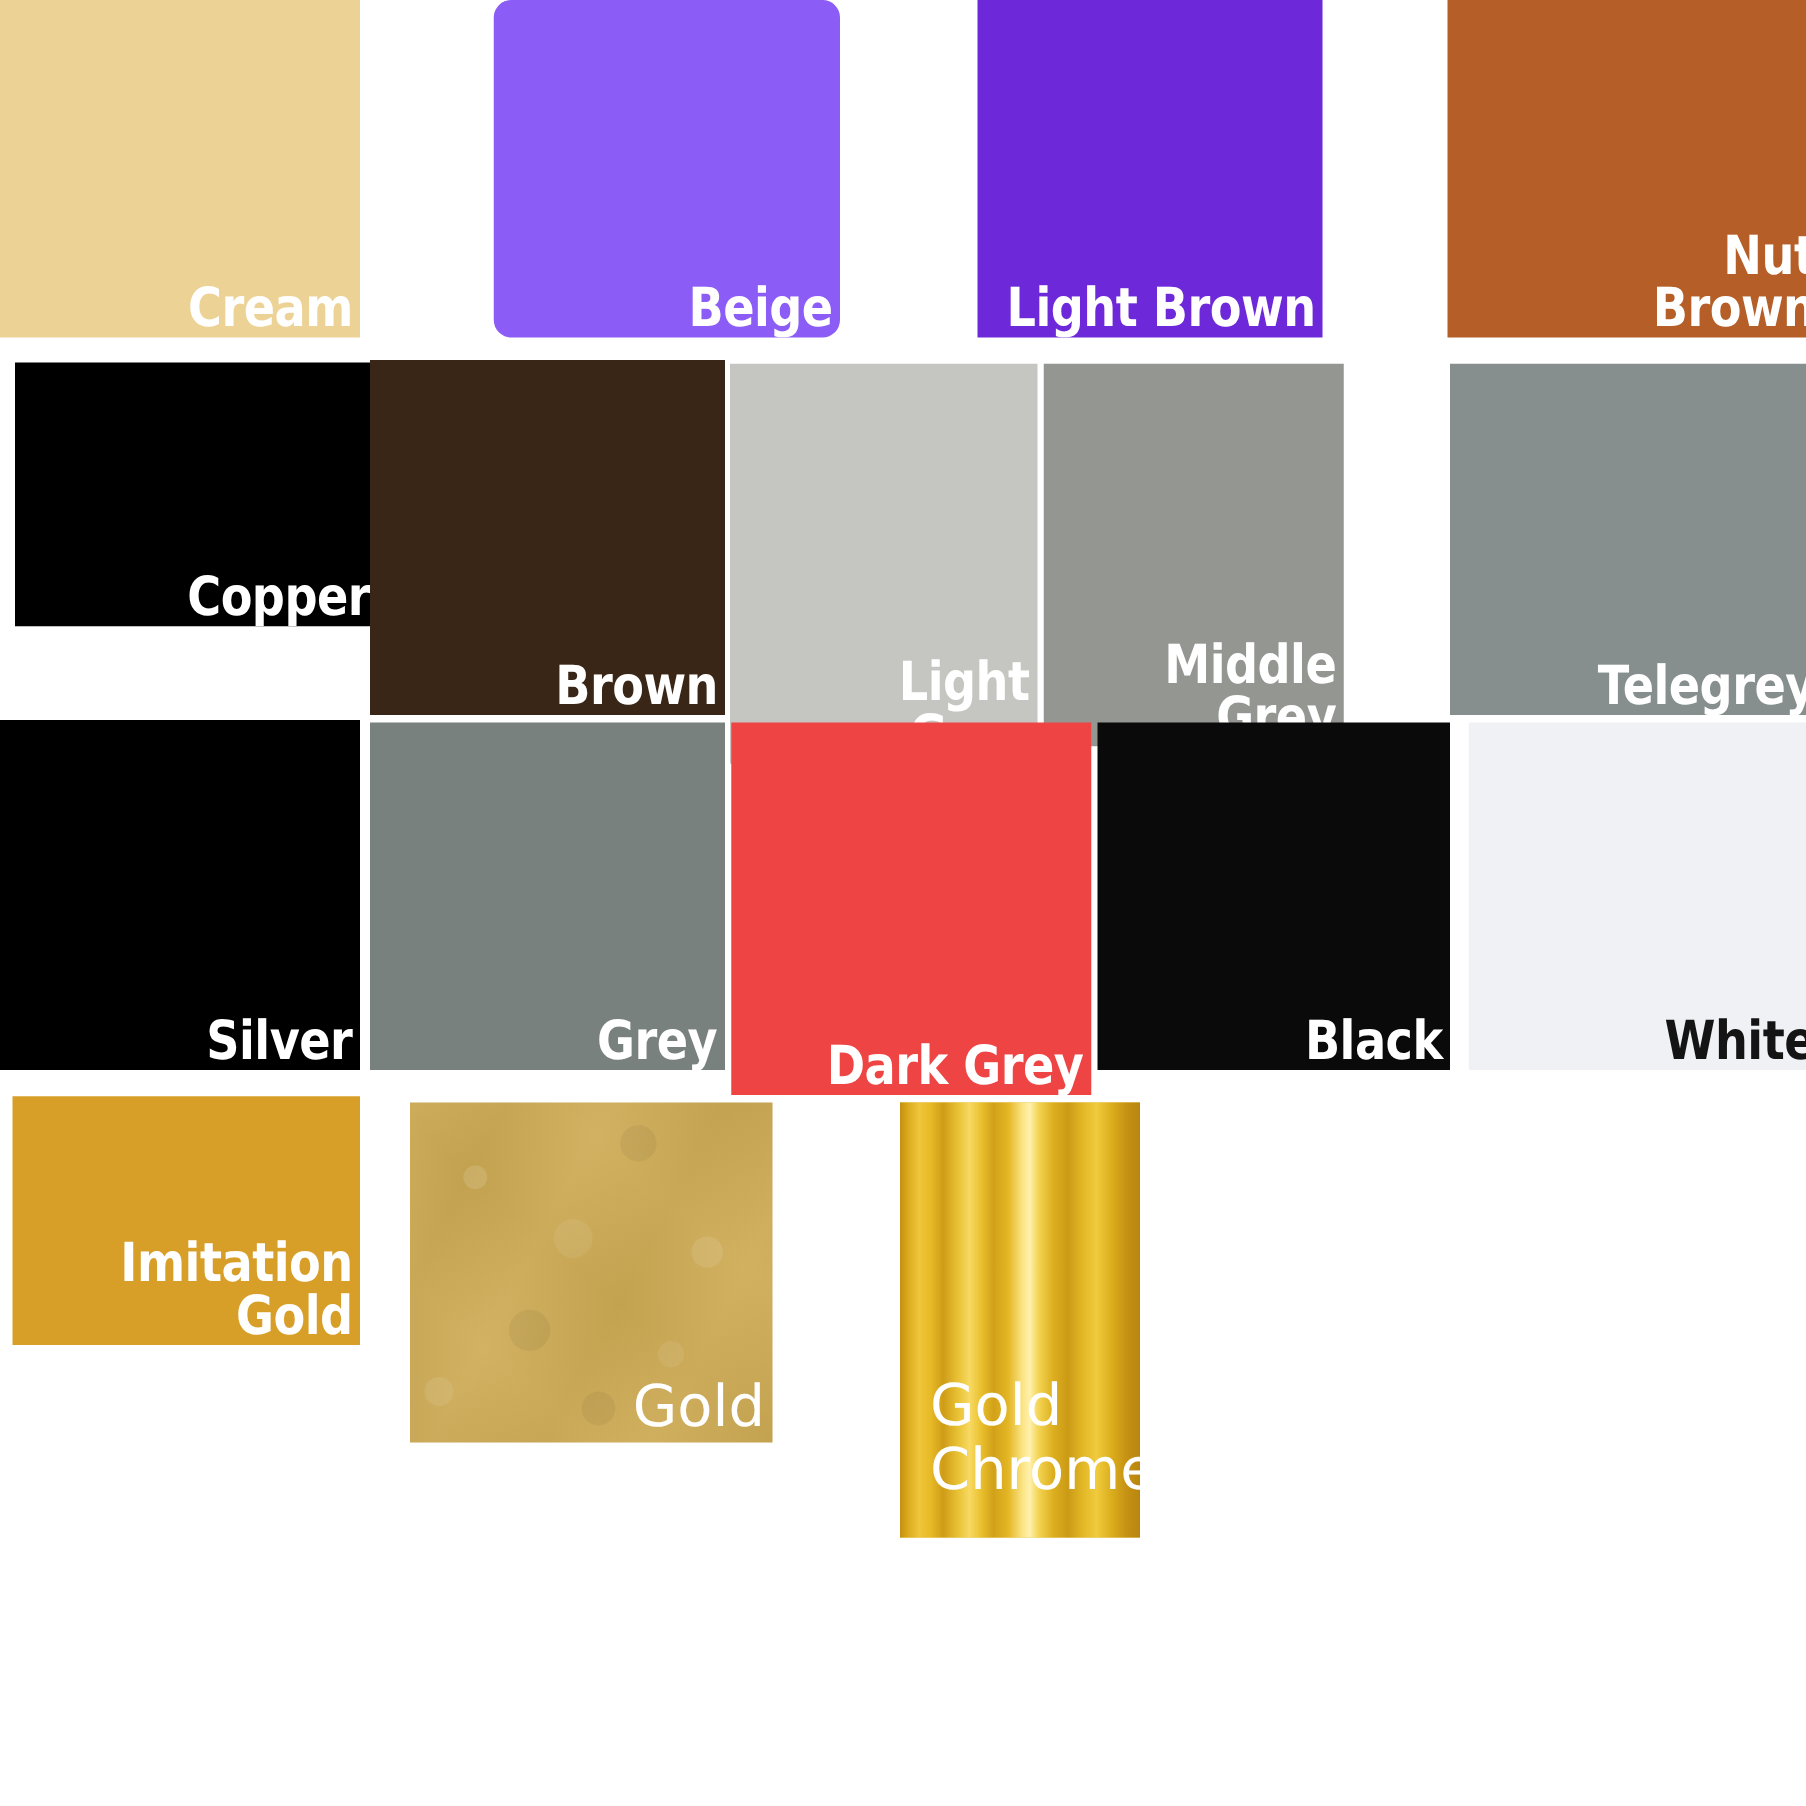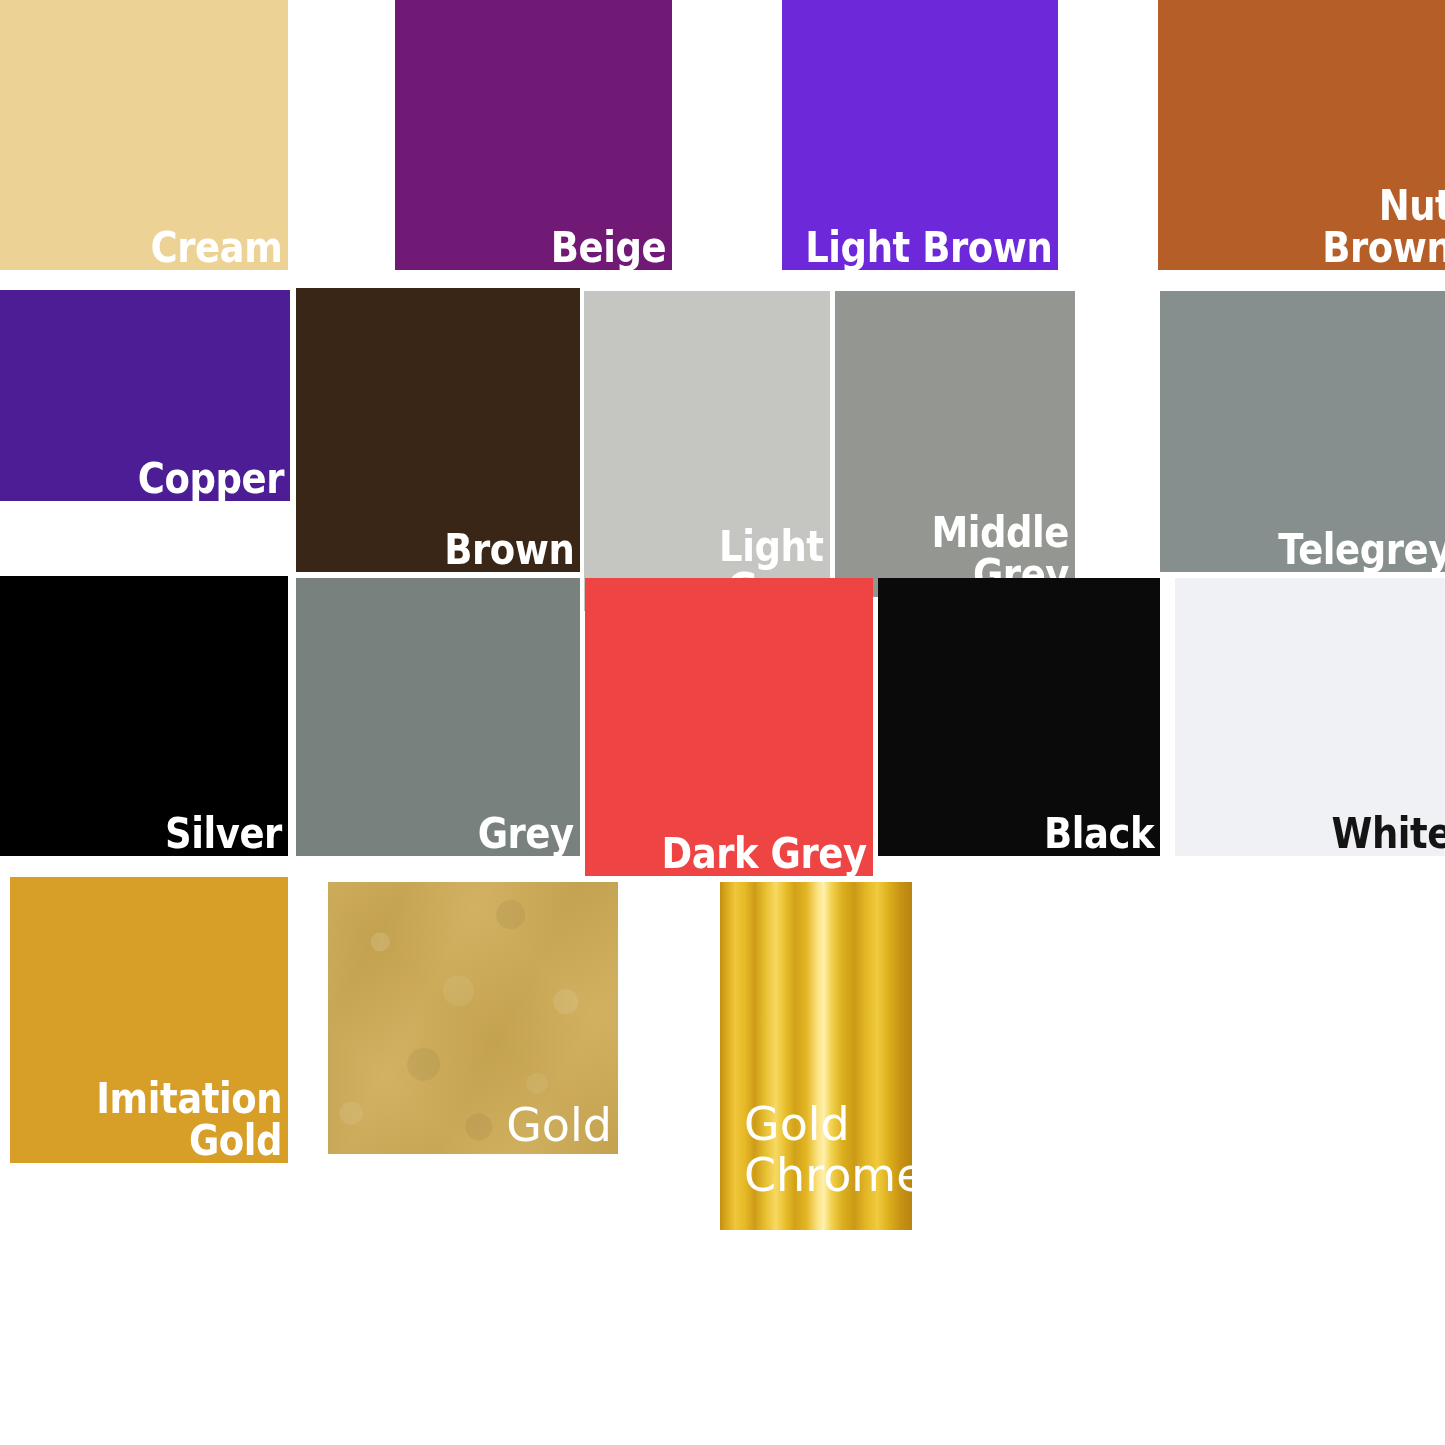--- a/index.html
+++ b/index.html
@@ -114,31 +114,31 @@
       #b8850f 100%);
   }
 </style>
 </head>
 <body style="width: 1445px; height: 1445px; background: rgb(255, 255, 255);">
 
 <div id="palette">
     <div class="swatch" style="left: 0px; top: 0px; width: 288px; height: 270px; background: rgb(237, 210, 149);">
       <div class="swatch-label">Cream</div>
     </div>
-    <div class="swatch" style="left: 395px; top: 0px; width: 277px; height: 270px; background: #701a75;">
+    <div class="swatch" style="left: 395px; top: 0px; width: 277px; height: 270px; background: #8b5cf6; border-radius: 14px;">
       <div class="swatch-label">Beige</div>
     </div>
     <div class="swatch" style="left: 782px; top: 0px; width: 276px; height: 270px; background: #6d28d9;">
       <div class="swatch-label">Light Brown</div>
     </div>
     <div class="swatch" style="left: 1158px; top: 0px; width: 300px; height: 270px; background: rgb(181, 94, 40);">
       <div class="swatch-label">Nut
 Brown</div>
     </div>
-    <div class="swatch" style="left: 0px; top: 290px; width: 290px; height: 211px; background: #4c1d95;">
+    <div class="swatch" style="left: 12px; top: 290px; width: 290px; height: 211px; background: #000000;">
       <div class="swatch-label">Copper</div>
     </div>
     <div class="swatch" style="left: 296px; top: 288px; width: 284px; height: 284px; background: rgb(58, 38, 22);">
       <div class="swatch-label">Brown</div>
     </div>
     <div class="swatch" style="left: 584px; top: 291px; width: 246px; height: 320px; background: rgb(197, 197, 193);">
       <div class="swatch-label">Light
 Grey</div>
     </div>
     <div class="swatch" style="left: 835px; top: 291px; width: 240px; height: 306px; background: rgb(148, 150, 145);">
@@ -156,21 +156,21 @@
     </div>
     <div class="swatch" style="left: 585px; top: 578px; width: 288px; height: 298px; background: #ef4444;">
       <div class="swatch-label">Dark Grey</div>
     </div>
     <div class="swatch" style="left: 878px; top: 578px; width: 282px; height: 278px; background: rgb(10, 10, 10);">
       <div class="swatch-label">Black</div>
     </div>
     <div class="swatch" style="left: 1175px; top: 578px; width: 283px; height: 278px; background: rgb(239, 241, 245);">
       <div class="swatch-label dark">White</div>
     </div>
-    <div class="swatch" style="left: 10px; top: 877px; width: 278px; height: 286px; background: rgb(215, 158, 40);">
+    <div class="swatch" style="left: 10px; top: 877px; width: 278px; height: 199px; background: rgb(215, 158, 40);">
       <div class="swatch-label">Imitation
 Gold</div>
     </div>
     <div class="swatch tex-gold" style="left: 328px; top: 882px; width: 290px; height: 272px;">
       <div class="swatch-label thin">Gold</div>
     </div>
     <div class="swatch tex-goldchrome" style="left: 720px; top: 882px; width: 192px; height: 348px;">
       <div class="swatch-label thin left">Gold
 Chrome</div>
     </div>

